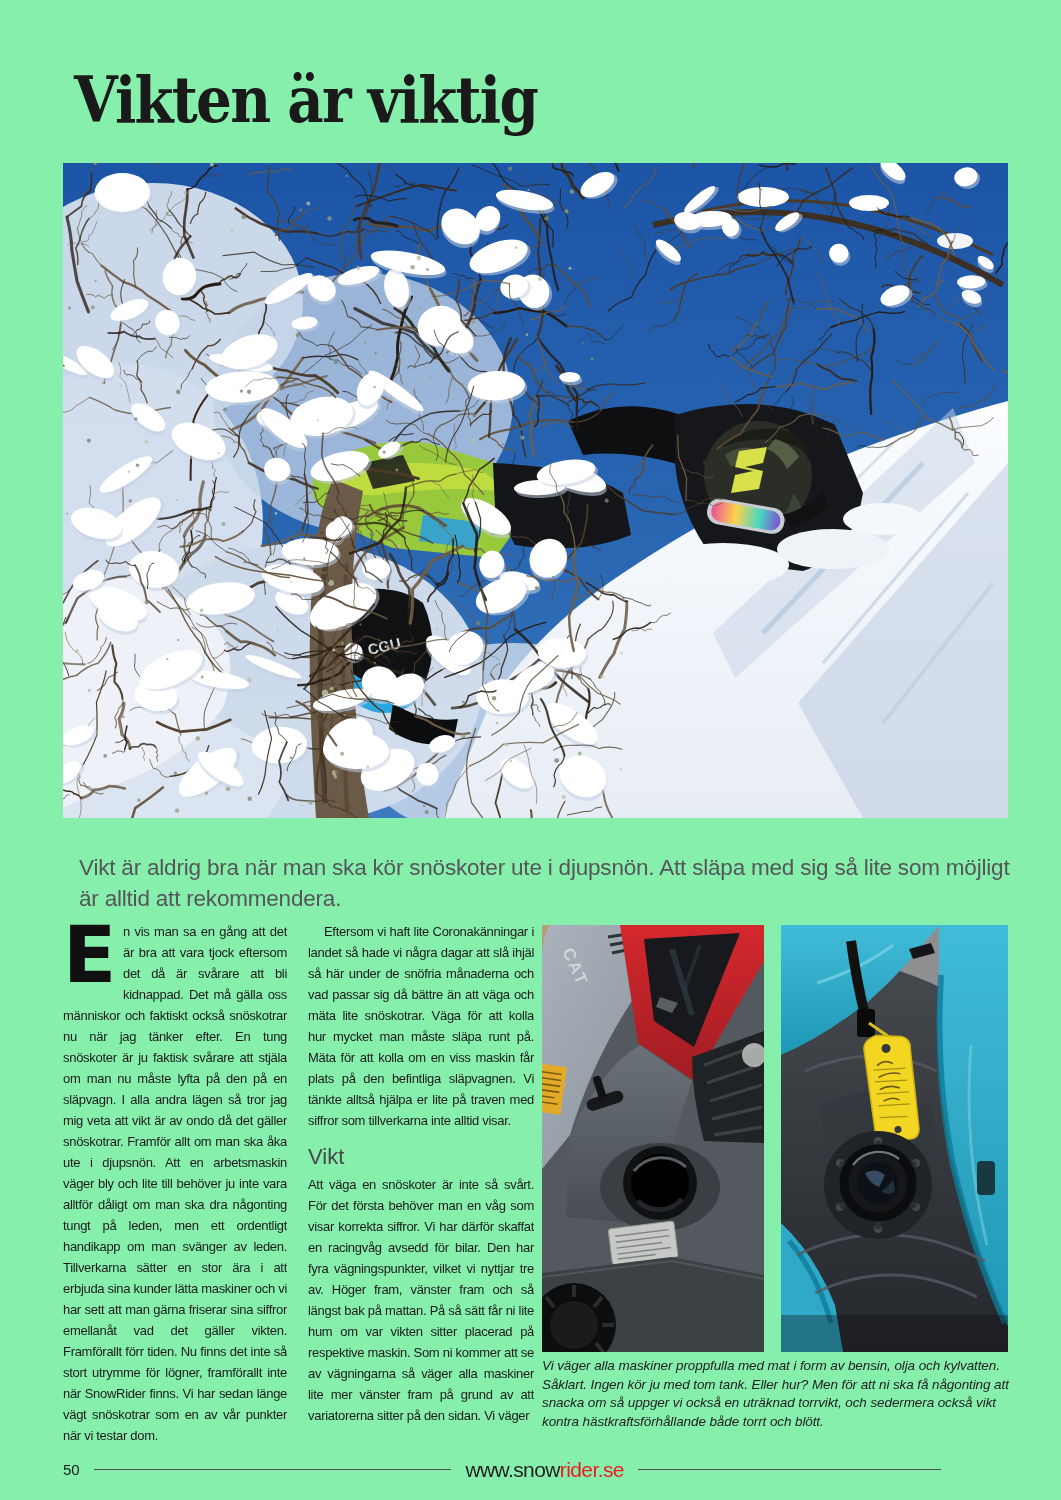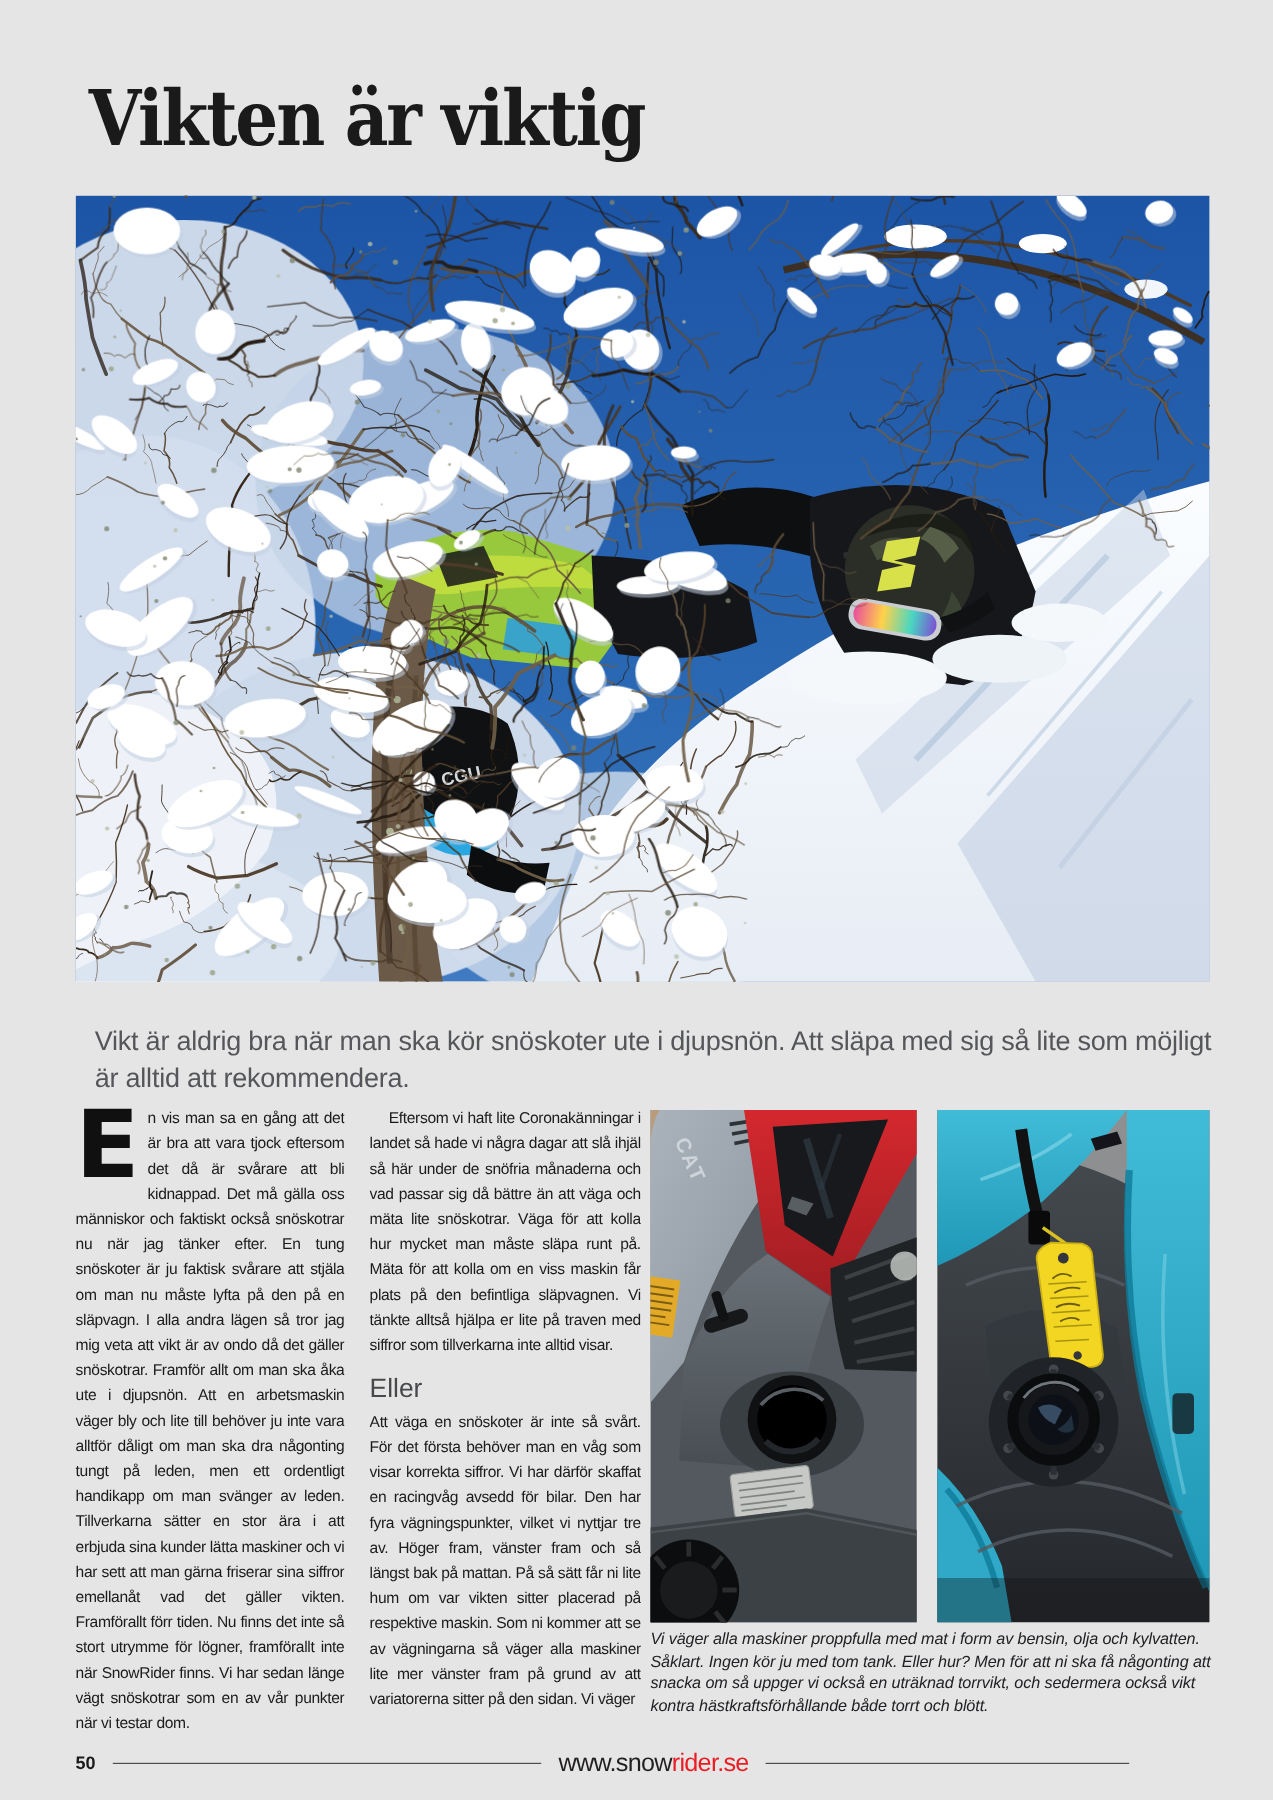--- a/index.html
+++ b/index.html
@@ -1,16 +1,16 @@
 <!DOCTYPE html>
 <html lang="sv"><head>
 <meta charset="utf-8">
 <style>
   html,body{margin:0;padding:0;background:#ffffff;}
-  .page{position:relative;width:1061px;height:1500px;background:#e5e5e5;overflow:hidden;
+  .page{position:relative;width:1061px;height:1500px;background:#86efac;overflow:hidden;
         font-family:"Liberation Sans",sans-serif;}
   .headline{position:absolute;left:74px;top:62px;margin:0;white-space:nowrap;
         font-family:"DejaVu Serif",serif;font-weight:bold;font-size:64px;letter-spacing:-2px;
         color:#1a1a1a;transform:scaleX(.88);transform-origin:left top;}
   .main-photo{position:absolute;left:63px;top:163px;width:945px;height:655px;display:block;}
   .lead{position:absolute;left:63px;top:836px;width:947px;margin:16px;
         font-size:22.5px;line-height:31px;color:#55565a;letter-spacing:-.2px;}
   .col{position:absolute;top:921px;height:530px;overflow:hidden;
        font-size:13px;line-height:21px;letter-spacing:-.3px;color:#1b1b1b;text-align:justify;}
   .col-1{left:63px;width:224px;}
@@ -21,21 +21,21 @@
   .subhead{margin:13px 0 5px 0;font-size:22px;line-height:25px;font-weight:400;
        color:#47484b;letter-spacing:0;text-align:left;}
   .photo-small{position:absolute;top:925px;height:427px;display:block;}
   .photo-1{left:542px;width:222px;}
   .photo-2{left:781px;width:227px;}
   .caption{position:absolute;left:542px;top:1357px;width:468px;margin:0;
        font-size:13.5px;line-height:18.5px;font-weight:normal;font-style:italic;
        color:#202124;letter-spacing:-.1px;}
   .footer{position:absolute;left:63px;top:1456px;width:878px;height:26px;
        display:flex;align-items:center;gap:14px;}
-  .page-number{font-weight:bold;font-size:15px;color:#1a1a1a;}
+  .page-number{font-weight:normal;font-size:15px;color:#1a1a1a;}
   .rule{height:0;border-top:1.6px solid #4c4d52;}
   .rule-left{flex:1.18;}
   .rule-right{flex:1;}
   .logo{font-size:21px;letter-spacing:-.6px;white-space:nowrap;line-height:1;}
   .logo-black{color:#221f20;font-weight:500;}
   .logo-red{color:#ec1c24;font-weight:normal;}
 </style>
 </head>
 <body>
 
@@ -1235,21 +1235,21 @@
   </svg>
 
   <p class="lead">Vikt är aldrig bra när man ska kör snöskoter ute i djupsnön. Att släpa med sig så lite som möjligt är alltid att rekommendera.</p>
 
   <div class="col col-1">
     <p><span class="dropcap">E</span><span>n vis man sa en gång att det är bra att vara tjock eftersom det då är svårare att bli kidnappad. Det må gälla oss människor och faktiskt också snöskotrar nu när jag tänker efter. En tung snöskoter är ju faktisk svårare att stjäla om man nu måste lyfta på den på en släpvagn. I alla andra lägen så tror jag mig veta att vikt är av ondo då det gäller snöskotrar. Framför allt om man ska åka ute i djupsnön. Att en arbetsmaskin väger bly och lite till behöver ju inte vara alltför dåligt om man ska dra någonting tungt på leden, men ett ordentligt handikapp om man svänger av leden. Tillverkarna sätter en stor ära i att erbjuda sina kunder lätta maskiner och vi har sett att man gärna friserar sina siffror emellanåt vad det gäller vikten. Framförallt förr tiden. Nu finns det inte så stort utrymme för lögner, framförallt inte när SnowRider finns. Vi har sedan länge vägt snöskotrar som en av vår punkter när vi testar dom.</span></p>
   </div>
 
   <div class="col col-2">
     <p style="text-indent:16px">Eftersom vi haft lite Coronakänningar i landet så hade vi några dagar att slå ihjäl så här under de snöfria månaderna och vad passar sig då bättre än att väga och mäta lite snöskotrar. Väga för att kolla hur mycket man måste släpa runt på. Mäta för att kolla om en viss maskin får plats på den befintliga släpvagnen. Vi tänkte alltså hjälpa er lite på traven med siffror som tillverkarna inte alltid visar.</p>
-    <h2 class="subhead">Eller</h2>
+    <h2 class="subhead">Vikt</h2>
     <p>Att väga en snöskoter är inte så svårt. För det första behöver man en våg som visar korrekta siffror. Vi har därför skaffat en racingvåg avsedd för bilar. Den har fyra vägningspunkter, vilket vi nyttjar tre av. Höger fram, vänster fram och så längst bak på mattan. På så sätt får ni lite hum om var vikten sitter placerad på respektive maskin. Som ni kommer att se av vägningarna så väger alla maskiner lite mer vänster fram på grund av att variatorerna sitter på den sidan. Vi väger</p>
   </div>
 
   <svg class="photo-small photo-1" viewBox="0 0 222 427" preserveAspectRatio="none">
     <defs>
       <linearGradient id="hoodG" x1="0" y1="0" x2="1" y2="1">
         <stop offset="0" stop-color="#aab3bb"></stop>
           <stop offset="1" stop-color="#86909a"></stop>
       </linearGradient>
       <linearGradient id="redG" x1="0" y1="0" x2="0" y2="1">

